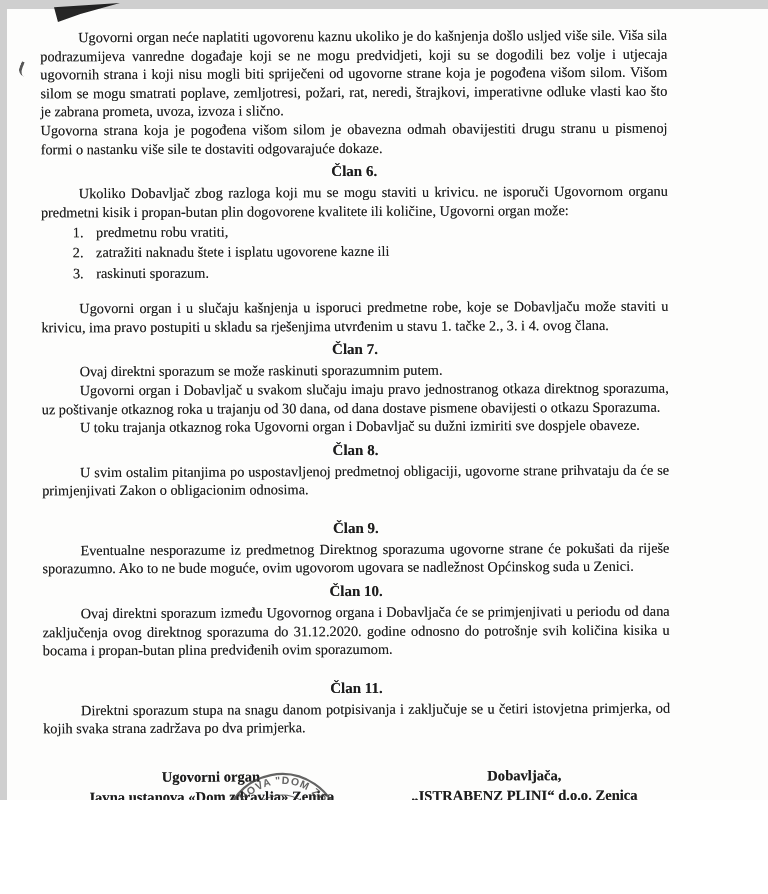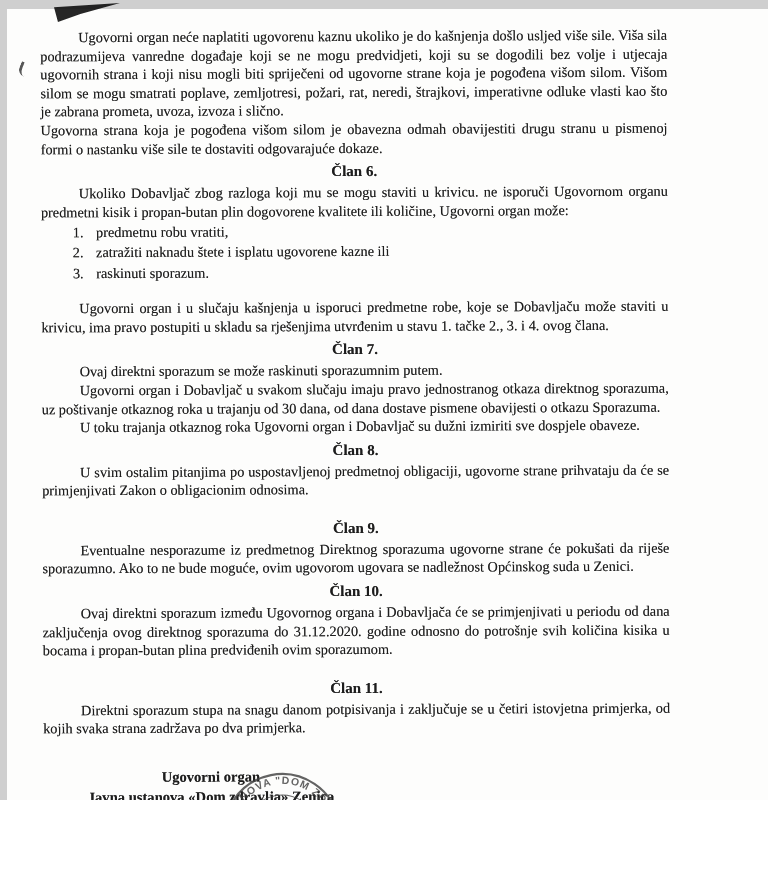--- a/index.html
+++ b/index.html
@@ -131,20 +131,22 @@
           <div>Ugovorni organ</div>
           <div>Javna ustanova «Dom zdravlja» Zenica</div>
           <div>Direktor</div>
         </div>
         <div class="sig-space"></div>
         <div class="sig-rule left"></div>
         <div class="sig-name">spec. dr Selvedina Sarajlić-Spahić</div>
       </div>
       <div class="sig-col right">
         <div class="sig-head">
+          <div>Dobavljača,</div>
+          <div>„ISTRABENZ PLINI“ d.o.o. Zenica</div>
         </div>
         <div class="sig-space"></div>
         <div class="sig-rule right"></div>
       </div>
     </div>
   </div>
 
   <svg id="sig-left-svg" class="sig-svg" width="200" height="52" viewBox="0 0 200 52">
     <path d="M6,42 C12,18 27,8 28,21 C29,33 15,46 10,42 C6,39 18,29 31,26 C42,24 39,36 50,31 C58,28 58,22 64,25 C68,27 66,34 73,31"></path>
     <path d="M73,31 C88,20 96,38 113,28 C126,20 128,33 141,27 C150,23 152,30 160,26"></path>

